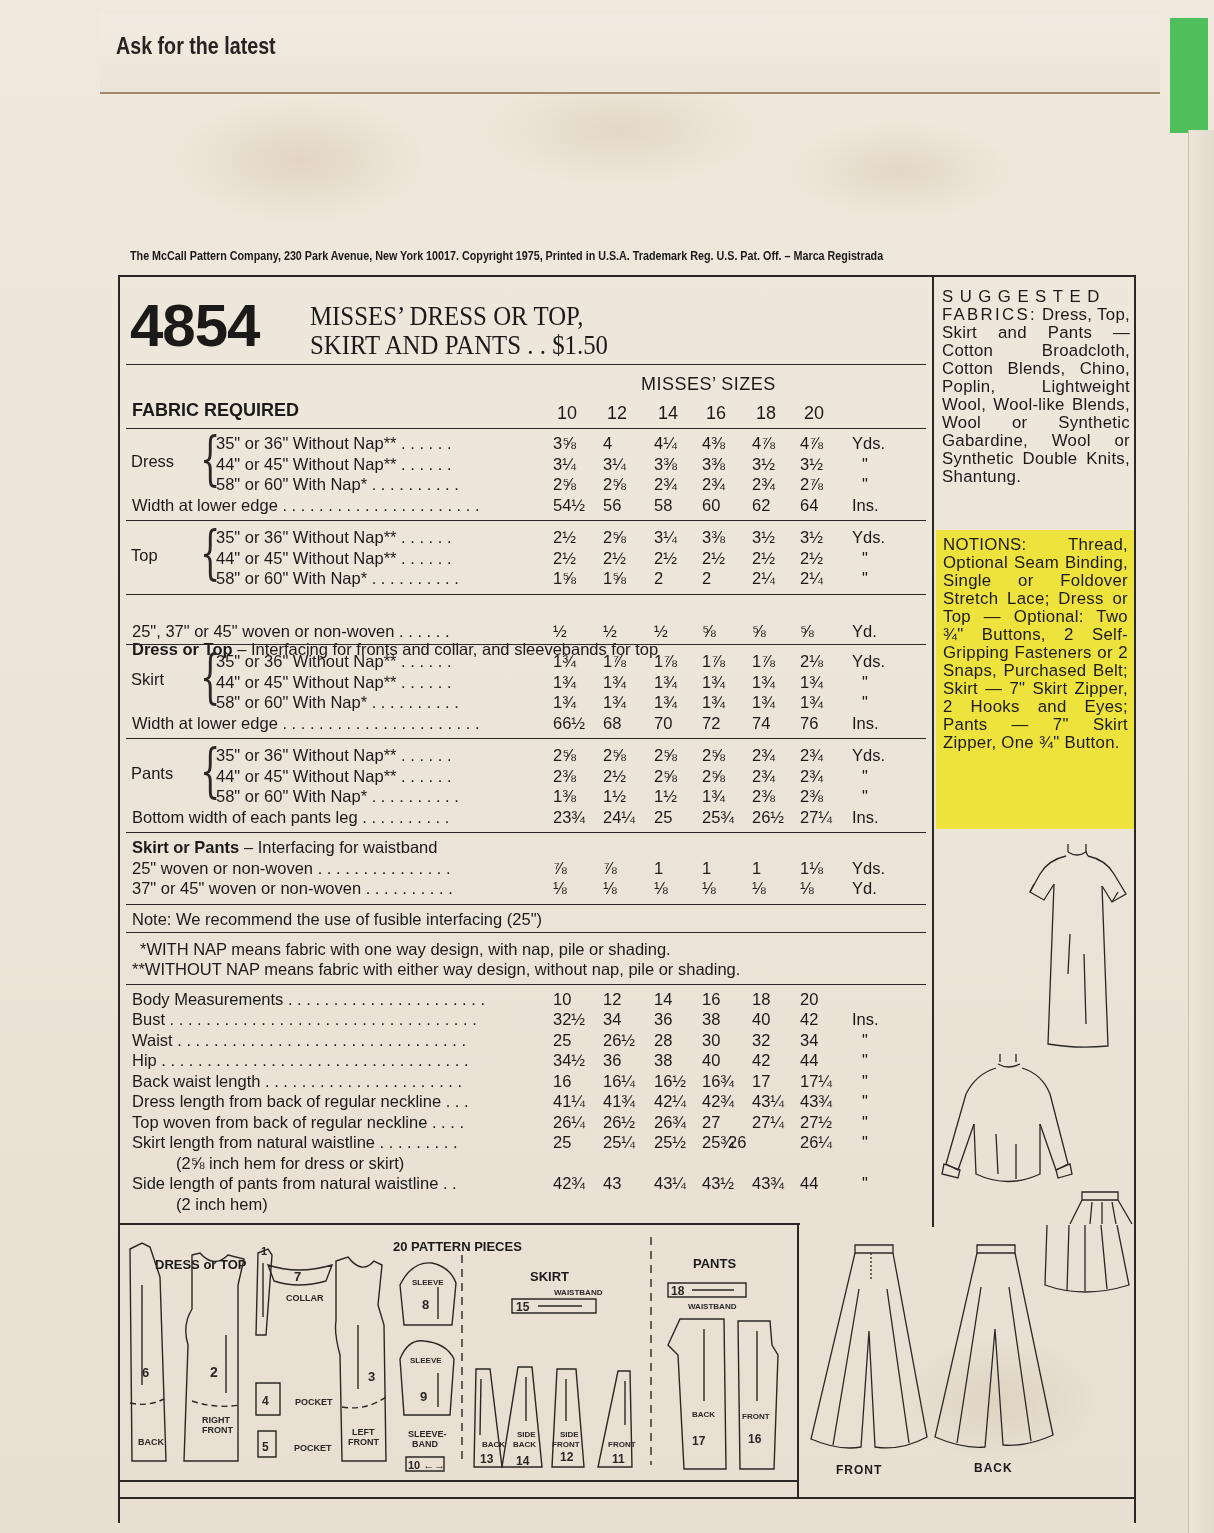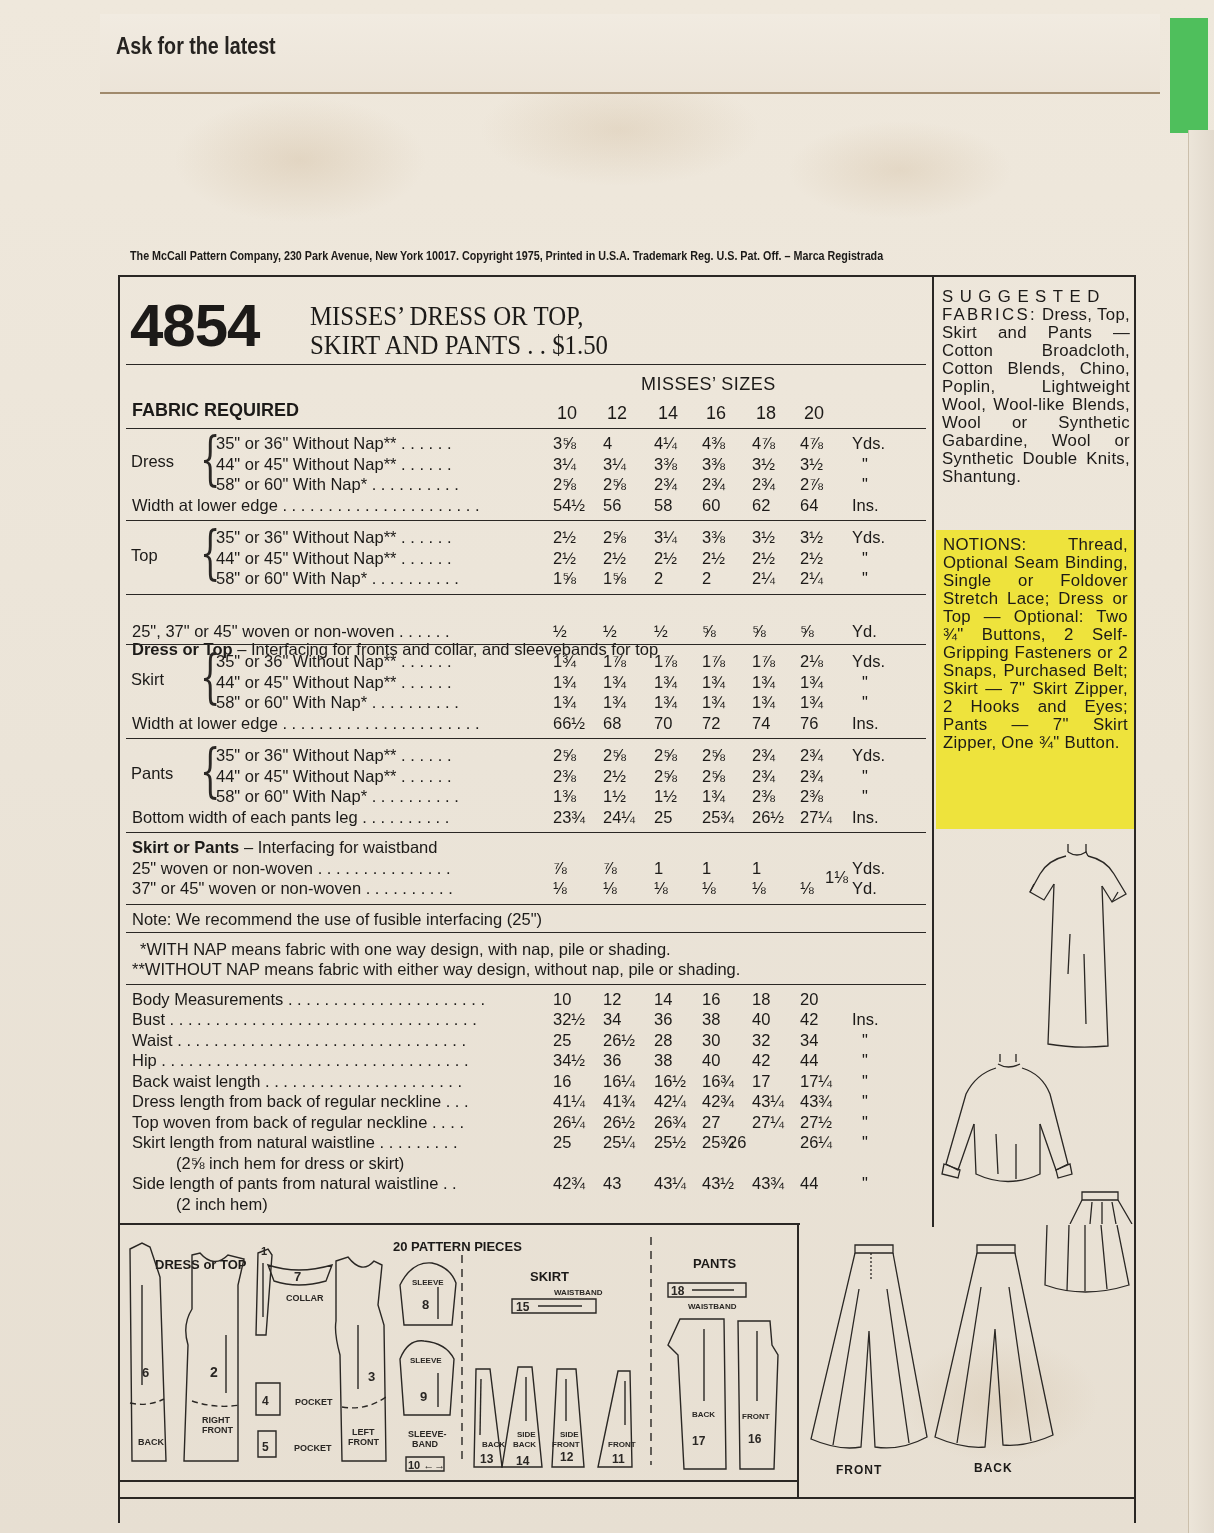--- a/index.html
+++ b/index.html
@@ -337,21 +337,21 @@
     </div>
     <div class="hline" style="top: 832px;"></div>
     <div class="note-line" style="top: 838px;"><span class="bold">Skirt or Pants</span><span> – Interfacing for waistband</span></div>
     <div class="row" style="top: 858.5px; left: 0px; width: 0px;">
       <div class="note-line" style="top: 0px; left: 132px;">25" woven or non-woven . . . . . . . . . . . . . . .</div>
       <div class="val" style="left: 553px;">⅞</div>
       <div class="val" style="left: 603px;">⅞</div>
       <div class="val" style="left: 654px;">1</div>
       <div class="val" style="left: 702px;">1</div>
       <div class="val" style="left: 752px;">1</div>
-      <div class="val" style="left: 825px; margin-top: 9px;">1⅛</div>
+      <div class="val" style="left: 800px;">1⅛</div>
       <div class="unit" style="left: 852px;">Yds.</div>
     </div>
     <div class="row" style="top: 879px; left: 0px; width: 0px;">
       <div class="note-line" style="top: 0px; left: 132px;">37" or 45" woven or non-woven . . . . . . . . . .</div>
       <div class="val" style="left: 553px;">⅛</div>
       <div class="val" style="left: 603px;">⅛</div>
       <div class="val" style="left: 654px;">⅛</div>
       <div class="val" style="left: 702px;">⅛</div>
       <div class="val" style="left: 752px;">⅛</div>
       <div class="val" style="left: 800px;">⅛</div>

